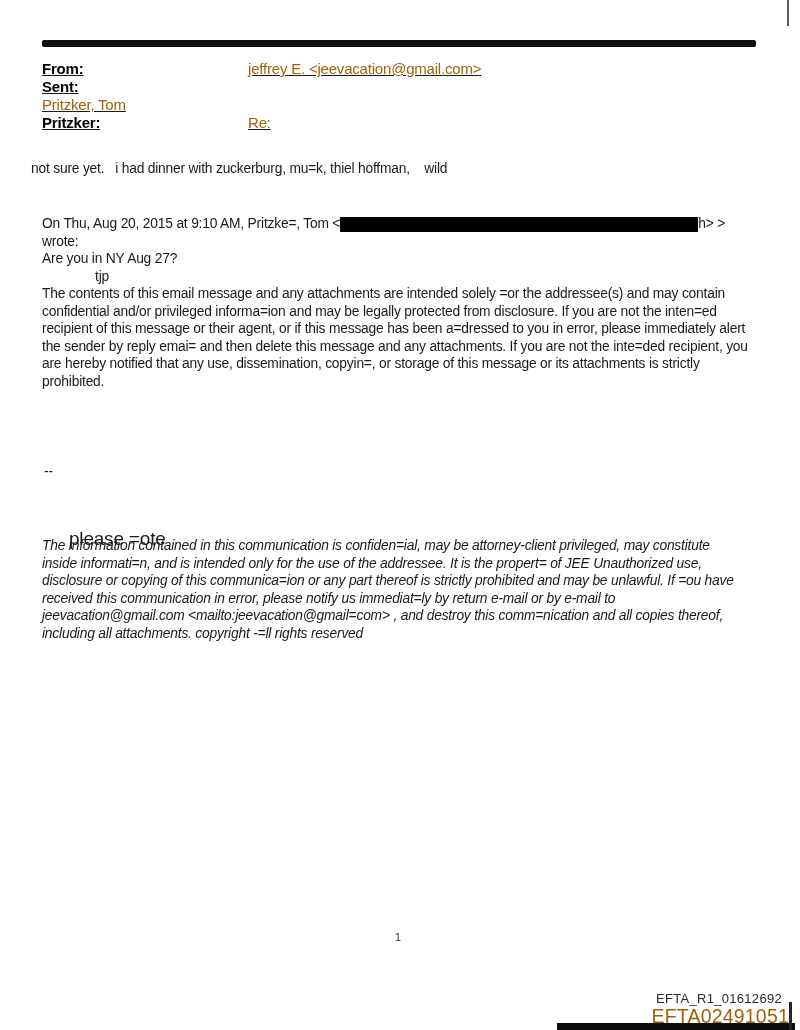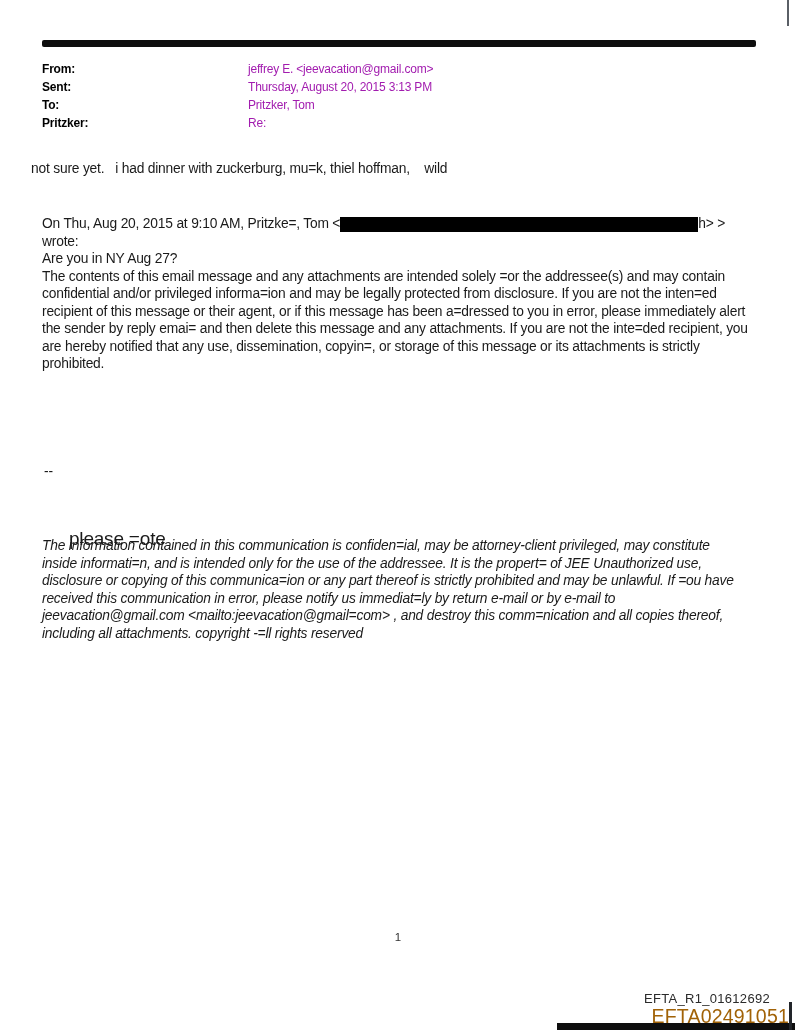--- a/index.html
+++ b/index.html
@@ -6,24 +6,24 @@
   .page {
     position:relative; width:800px; height:1030px; background:#ffffff;
     font-family:"Liberation Sans","DejaVu Sans",sans-serif;
     color:#1a1a1a; overflow:hidden;
     letter-spacing:-0.2px;
   }
   .top-bar {
     position:absolute; left:42px; top:40px; width:714px; height:7px;
     background:#0e0e0e; border-radius:2px;
   }
-  .header { position:absolute; left:42px; top:60px; width:716px; font-size:12px; }
+  .header { position:absolute; left:42px; top:60px; width:716px; font-size:15px;text-decoration:underline; }
   .hdr-row { display:flex; height:18px; line-height:18px; }
   .hdr-label { width:206px; font-weight:bold; color:#000; }
-  .hdr-value { color:#a21caf; }
+  .hdr-value { color:#a16207; }
   .opening-line {
     position:absolute; left:31px; top:161px; width:740px;
     font-size:13.8px; white-space:pre-wrap;
   }
   .quote-block {
     position:absolute; left:42px; top:215px; width:740px;
     font-size:13.8px; line-height:17.5px;
   }
   .redaction-inline {
     display:inline-block; width:358px; height:15px; background:#000;
@@ -35,21 +35,21 @@
   .note-line { position:absolute; left:69px; top:528px; font-size:19px; }
   .disclaimer-2 {
     position:absolute; left:42px; top:537px; width:740px;
     font-size:13.8px; line-height:17.5px; white-space:pre-wrap;font-style:italic;
   }
   .page-number {
     position:absolute; left:0; top:931px; width:796px; text-align:center;
     font-size:11.5px; color:#333; letter-spacing:0;
   }
   .bates-top {
-    position:absolute; right:30px; top:991px; font-size:13px;
+    position:absolute; right:18px; top:991px; font-size:13px;
     color:#2a2a2a; letter-spacing:0.3px;
   }
   .bates-bottom {
     position:absolute; right:11px; top:1005px; font-size:19.5px;
     color:#a16207; letter-spacing:0.2px;
   }
   .bottom-bar {
     position:absolute; left:557px; top:1023px; width:238px; height:7px;
     background:#0e0e0e;
   }
@@ -63,40 +63,39 @@
 
   <div class="top-bar"></div>
 
   <div class="header">
     <div class="hdr-row">
       <span class="hdr-label">From:</span>
       <span class="hdr-value">jeffrey E. &lt;jeevacation@gmail.com&gt;</span>
     </div>
     <div class="hdr-row">
       <span class="hdr-label">Sent:</span>
-      <span class="hdr-value">Thursday, August 20, 2015 3:13 PM</span>
     </div>
     <div class="hdr-row">
-      <span class="hdr-label">To:</span>
       <span class="hdr-value">Pritzker, Tom</span>
     </div>
     <div class="hdr-row">
       <span class="hdr-label">Pritzker:</span>
       <span class="hdr-value">Re:</span>
     </div>
   </div>
 
   <div class="opening-line">not sure yet.   i had dinner with zuckerburg, mu=k, thiel hoffman,    wild</div>
 
   <div class="quote-block">
     <div>
       <span>On Thu, Aug 20, 2015 at 9:10 AM, Pritzke=, Tom &lt;</span><span class="redaction-inline"></span><span>h&gt; &gt;</span>
     </div>
     <div>wrote:</div>
     <div>Are you in NY Aug 27?</div>
+    <div class="indent-tjp">tjp</div>
     <div class="disclaimer">The contents of this email message and any attachments are intended solely =or the addressee(s) and may contain
 confidential and/or privileged informa=ion and may be legally protected from disclosure. If you are not the inten=ed
 recipient of this message or their agent, or if this message has been a=dressed to you in error, please immediately alert
 the sender by reply emai= and then delete this message and any attachments. If you are not the inte=ded recipient, you
 are hereby notified that any use, dissemination, copyin=, or storage of this message or its attachments is strictly
 prohibited.</div>
   </div>
 
   <div class="dashes">--</div>
 

